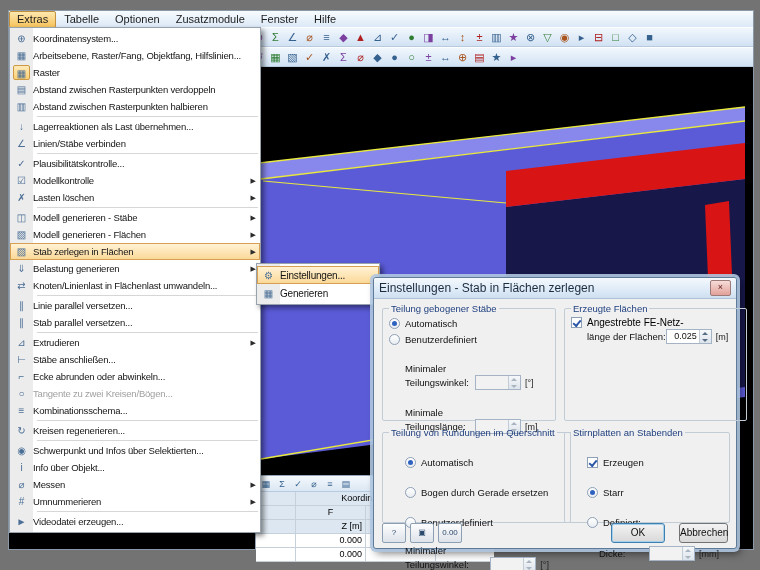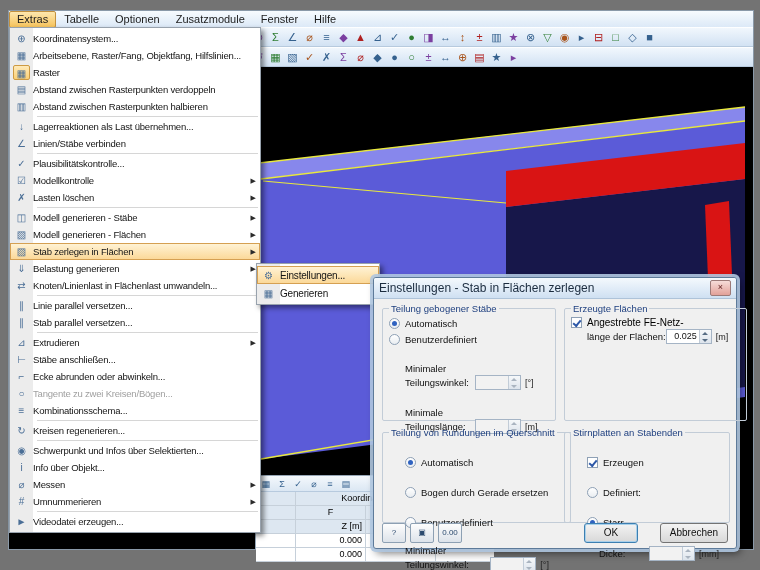--- a/index.html
+++ b/index.html
@@ -101,21 +101,21 @@
   .spin.dis .sval{color:#9a9a9a;}
   .spin.dis .ud i.up::after{border-bottom-color:#aab4c0;}
   .spin.dis .ud i.dn::after{border-top-color:#aab4c0;}
   .unit{margin-left:4px;width:24px;font-size:9px;color:#222;flex:0 0 auto;}
   .dfoot{position:absolute;left:0;bottom:5px;width:100%;display:flex;align-items:center;padding:0 8px;box-sizing:border-box;}
   .sbtn{width:24px;height:20px;margin-right:4px;text-align:center;line-height:18px;font-size:8px;color:#2c4a6e;
         background:linear-gradient(#fdfdfd,#dde3ea);border:1px solid #8da0b3;border-radius:2px;box-sizing:border-box;}
   .btn{height:20px;line-height:18px;text-align:center;font-size:10px;color:#101010;box-sizing:border-box;
        background:linear-gradient(#f3f3f3,#d8d8d8);border:1px solid #737373;border-radius:3px;}
   .btn.ok{width:54px;margin-left:auto;border-color:#3c7fb1;box-shadow:inset 0 0 0 1px #a9d0ea;}
-  .btn.cancel{width:68px;margin-left:22px;}
+  .btn.cancel{width:49px;margin-left:14px;}
 </style>
 </head>
 <body>
 
 <div class="stage">
   <div class="app">
 
     <div class="menubar">
 
         <div class="mb-item active">Extras</div>
@@ -674,26 +674,26 @@
             </div>
           </fieldset>
 
           <fieldset class="fx2">
             <legend>Stirnplatten an Stabenden</legend>
             <div class="row sm">
               <span class="cb on"></span>
               <span class="lbl">Erzeugen</span>
             </div>
             <div class="row sm ind2">
+              <span class="radio on"></span>
+              <span class="lbl">Starr</span>
+            </div>
+            <div class="row sm ind2">
               <span class="radio"></span>
               <span class="lbl">Definiert:</span>
-            </div>
-            <div class="row sm ind2">
-              <span class="radio on"></span>
-              <span class="lbl">Starr</span>
             </div>
             <div class="l2row ind2">
               <span class="l2">Dicke:</span>
               <span class="spin dis">
                 <span class="sval"></span>
                 <span class="ud">
                     <i class="up"></i>
                     <i class="dn"></i>
                   </span>
               </span>

